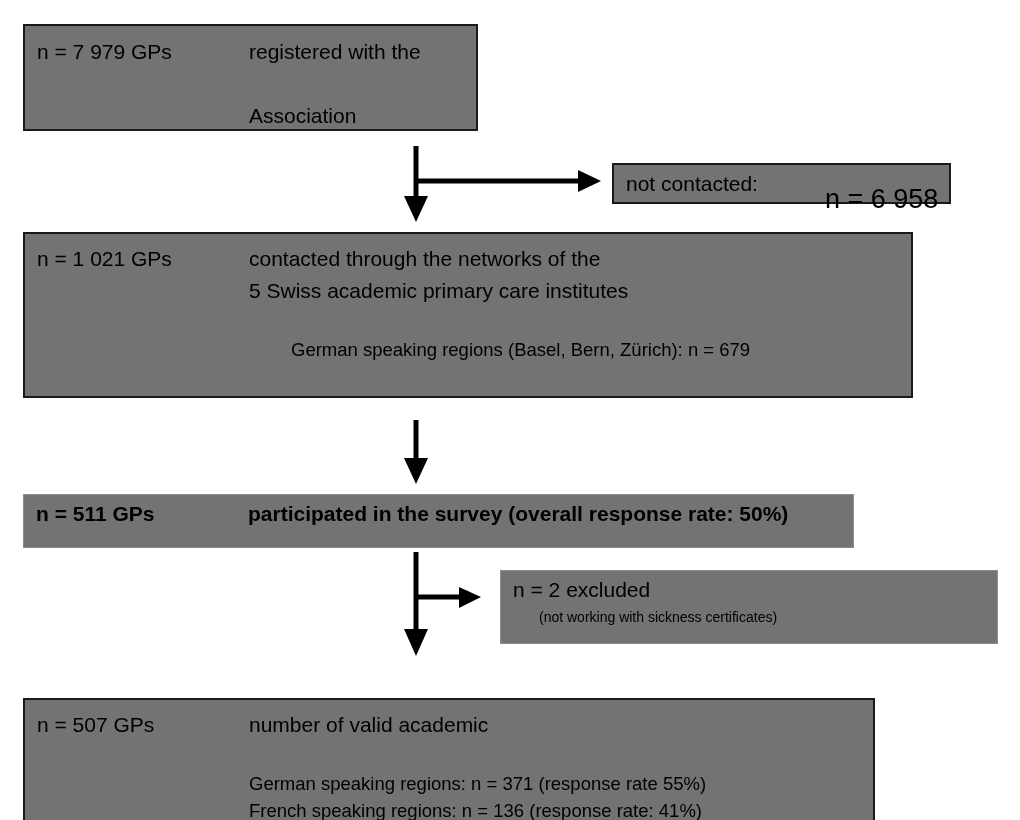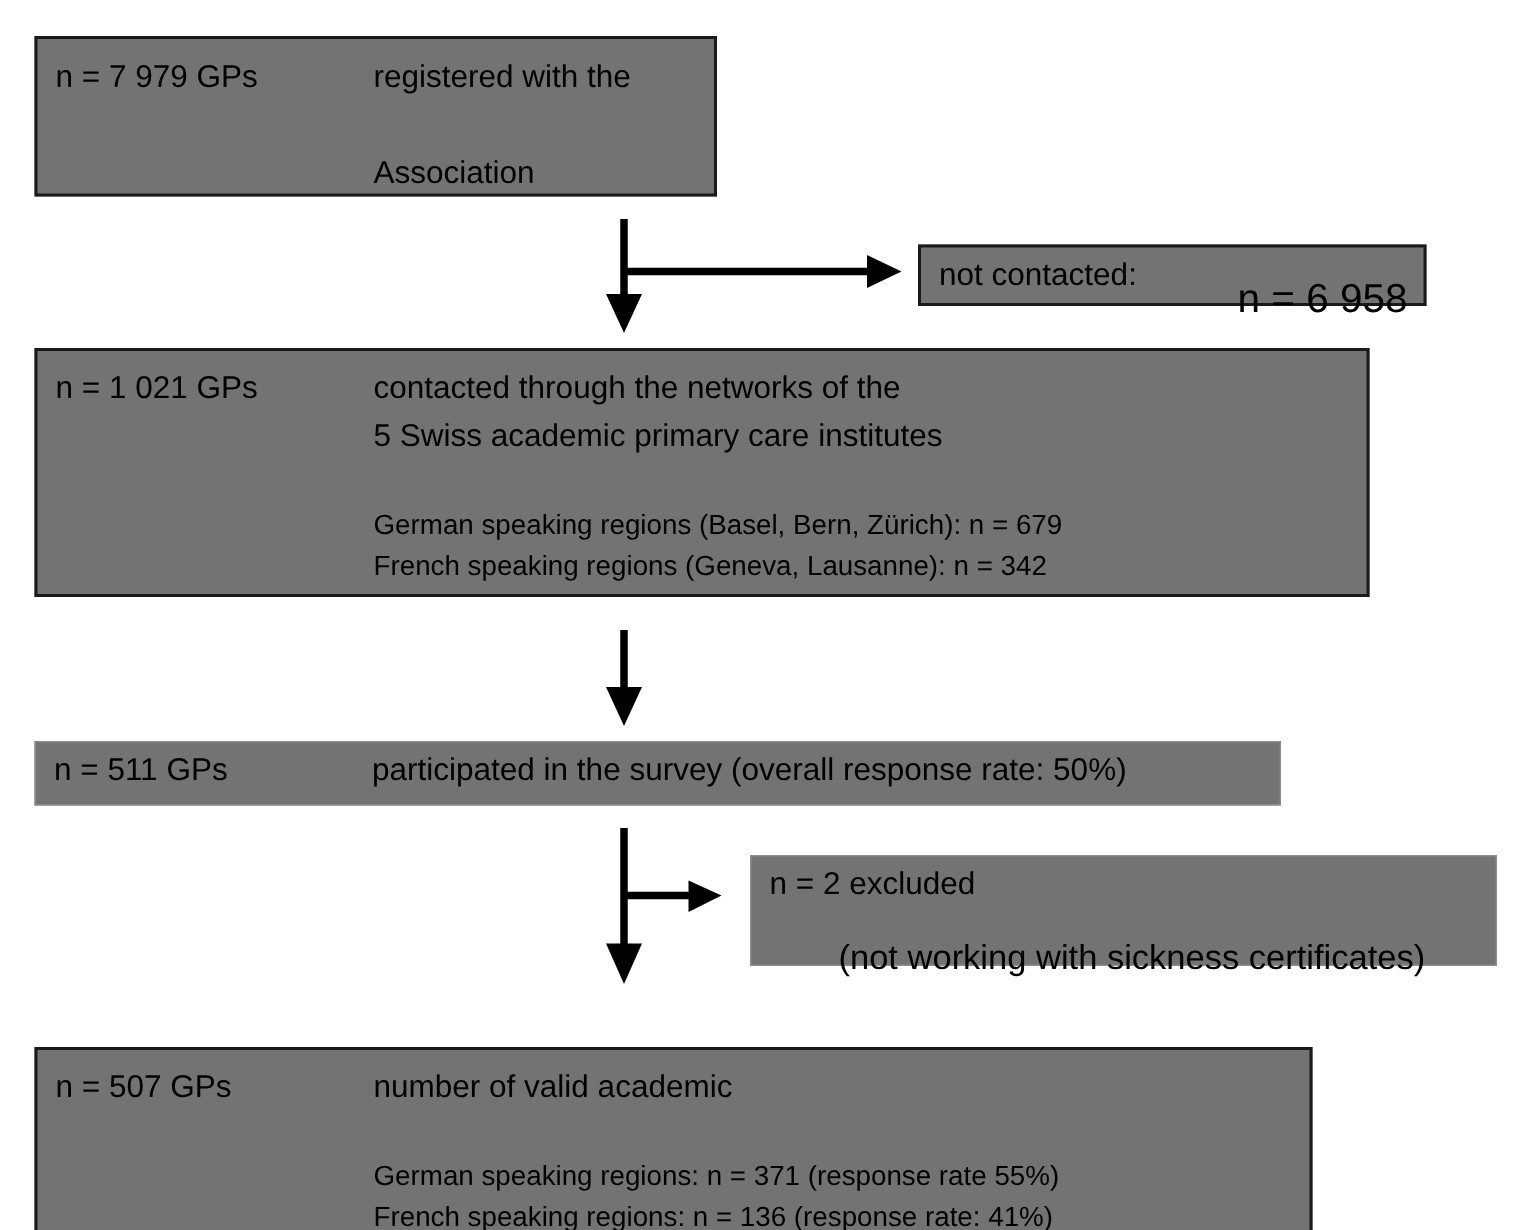--- a/index.html
+++ b/index.html
@@ -59,21 +59,21 @@
     left: 0;
     top: 0;
     width: 1020px;
     height: 820px;
     pointer-events: none;
   }
   
   #node-registered   { left: 23px;  top: 24px;  width: 455px; height: 107px; }
   #node-notcontacted { left: 612px; top: 163px; width: 339px; height: 41px;  }
   #node-contacted    { left: 23px;  top: 232px; width: 890px; height: 166px; }
-  #node-participated { left: 23px;  top: 494px; width: 831px; height: 43px;  }
+  #node-participated { left: 23px;  top: 494px; width: 831px; height: 54px; font-weight: bold;  }
   #node-excluded     { left: 500px; top: 570px; width: 498px; height: 74px;  }
   #node-valid        { left: 23px;  top: 698px; width: 852px; height: 134px; }
 </style>
 </head>
 <body>
 
 <div id="flowchart">
 
   <div class="node" id="node-registered">
     <span class="row col-left" style="top: 12px;">n = 7 979 GPs</span>
@@ -83,32 +83,31 @@
 
   <div class="node" id="node-notcontacted">
     <span class="row" style="left: 12px; top: 7px; font-size: 21px;">not contacted:</span>
     <span class="row" style="left: 211px; top: 7px; font-size: 27px; margin-top: 12px;">n = 6 958</span>
   </div>
 
   <div class="node" id="node-contacted">
     <span class="row col-left" style="top: 11px;">n = 1 021 GPs</span>
     <span class="row col-right" style="top: 11px;">contacted through the networks of the</span>
     <span class="row col-right" style="top: 43px;">5 Swiss academic primary care institutes</span>
-    <span class="row col-right sub" style="top: 103px;">German speaking regions (Basel, Bern, Zürich): n = 679</span>
-    <span class="row col-right sub" style="top: 130px;">French speaking regions (Geneva, Lausanne):  n = 342</span>
+    <span class="row col-right sub" style="top: 103px; margin-left: 42px;">German speaking regions (Basel, Bern, Zürich): n = 679</span>
   </div>
 
   <div class="node thin" id="node-participated">
     <span class="row col-left" style="top: 5px;">n = 511 GPs</span>
     <span class="row col-right" style="top: 5px;">participated in the survey (overall response rate: 50%)</span>
   </div>
 
   <div class="node thin" id="node-excluded">
     <span class="row" style="left: 12px; top: 7px; font-size: 21px;">n = 2 excluded</span>
-    <span class="row indent" style="left: 28px; top: 38px; font-size: 23px; margin-top: 16px;">(not working with sickness certificates)</span>
+    <span class="row indent" style="left: 8px; top: 38px; font-size: 14px;">(not working with sickness certificates)</span>
   </div>
 
   <div class="node" id="node-valid">
     <span class="row col-left" style="top: 11px;">n = 507 GPs</span>
     <span class="row col-right" style="top: 11px;">number of valid academic</span>
     <span class="row col-right sub" style="top: 71px;">German speaking regions: n = 371 (response rate 55%)</span>
     <span class="row col-right sub" style="top: 98px;">French speaking regions: n = 136 (response rate: 41%)</span>
   </div>
 
   <svg class="arrows" viewBox="0 0 1020 820">

